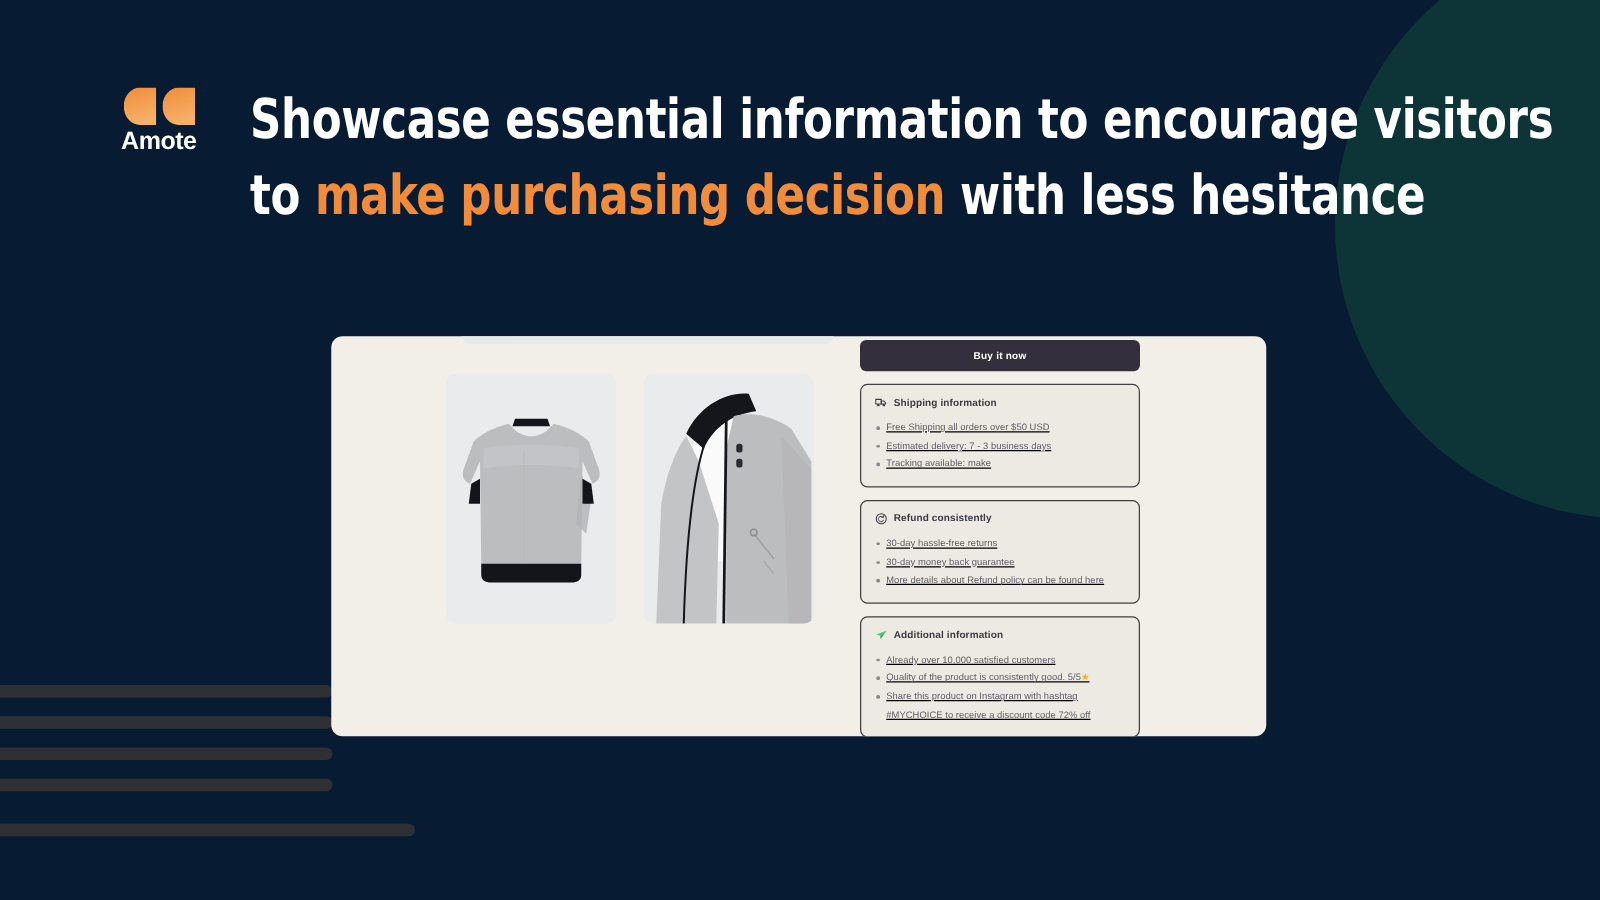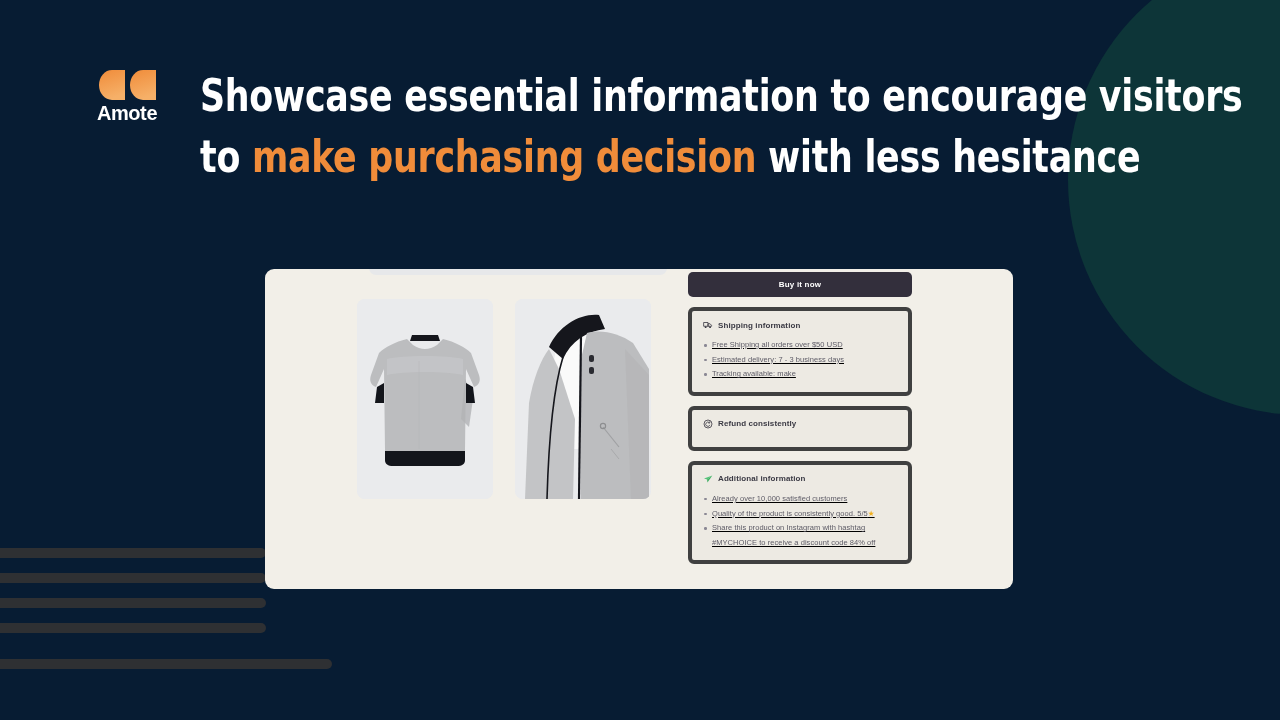--- a/index.html
+++ b/index.html
@@ -158,21 +158,21 @@
     font-family: "Liberation Sans", sans-serif;
     font-size: 8px;
     font-weight: bold;
     letter-spacing: 0.2px;
     cursor: pointer;
     margin-bottom: 10px;
   }
 
   .panel {
     background: #edeae3;
-    border: 4px solid #404040;
+    border: 1px solid #404040;
     border-radius: 6px;
     padding: 9px 11px 10px 11px;
     margin-bottom: 10px;
   }
 
   .panel-head {
     display: flex;
     align-items: center;
     gap: 5px;
     margin-bottom: 8px;
@@ -335,31 +335,36 @@
 
     <div class="panel">
       <div class="panel-head">
         <svg class="p-icon" viewBox="0 0 16 16" aria-hidden="true">
           <circle cx="8" cy="8" r="6.4" fill="none" stroke="#3b3a44" stroke-width="1.3"></circle>
           <path d="M10.4 6.2A3.4 3.4 0 1 0 11 9.4" fill="none" stroke="#3b3a44" stroke-width="1.2"></path>
           <path d="M10.9 3.6v2.7H8.3" fill="none" stroke="#3b3a44" stroke-width="1.2"></path>
         </svg>
         <span class="panel-title">Refund consistently</span>
       </div>
+      <ul>
+        <li>30-day hassle-free returns</li>
+        <li>30-day money back guarantee</li>
+        <li>More details about Refund policy can be found here</li>
+      </ul>
     </div>
 
     <div class="panel">
       <div class="panel-head">
         <svg class="p-icon" viewBox="0 0 16 16" aria-hidden="true">
           <path d="M15 2.2 1.6 7.3l4.9 1.6z" fill="#55c57a"></path>
           <path d="M15 2.2 6.5 8.9l.6 4.6z" fill="#3fae63"></path>
         </svg>
         <span class="panel-title">Additional information</span>
       </div>
       <ul>
         <li>Already over 10,000 satisfied customers</li>
         <li><span>Quality of the product is consistently good. 5/5</span><span class="star">★</span></li>
-        <li>Share this product on Instagram with hashtag #MYCHOICE to receive a discount code 84% off</li>
+        <li>Share this product on Instagram with hashtag #MYCHOICE to receive a discount code 72% off</li>
       </ul>
     </div>
 
   </div>
 </div>
 
 </body></html>

